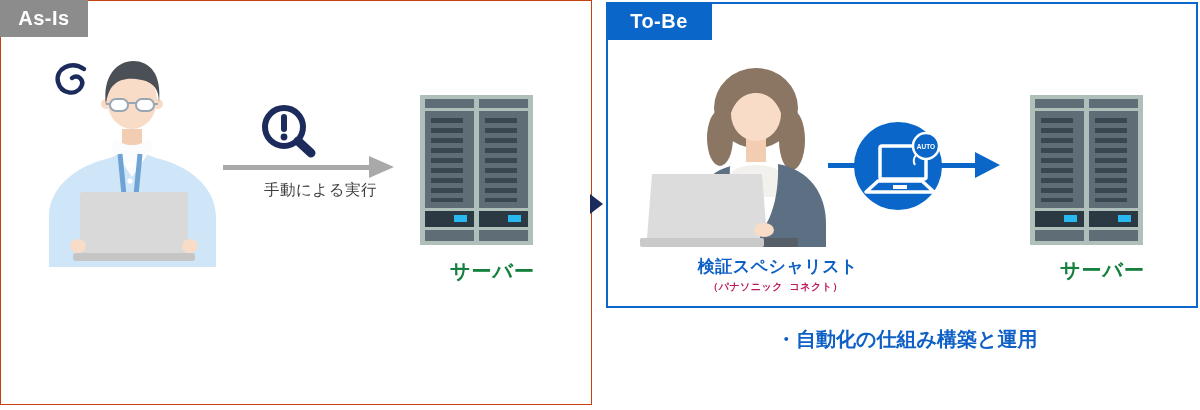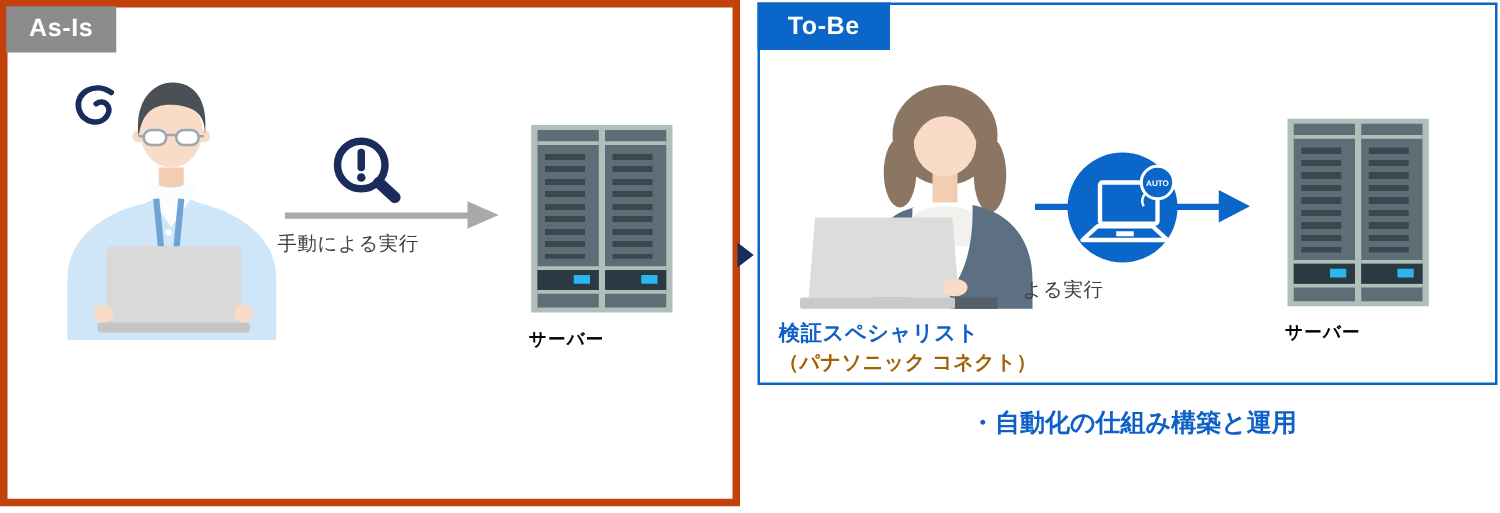--- a/index.html
+++ b/index.html
@@ -1,21 +1,21 @@
 <!DOCTYPE html>
 <html><head>
 <meta charset="utf-8">
 <style>
   * { margin:0; padding:0; box-sizing:border-box; }
   body { font-family:"Liberation Sans","DejaVu Sans",sans-serif; background:#fff; }
   .stage { position:relative; width:1200px; height:410px; background:#fff; overflow:hidden; }
 
   
   .panel { position:absolute; background:#fff; }
-  .panel-asis { left:0; top:0; width:592px; height:405px; border:6px solid #c2410c; }
+  .panel-asis { left:0; top:0; width:592px; height:405px; border:1px solid #c2410c; }
   .panel-tobe { left:606px; top:2px; width:592px; height:306px; border:2px solid #0a66c8; }
 
   .tag { position:absolute; display:flex; align-items:center; justify-content:center;
          color:#fff; font-weight:bold; font-size:20px; letter-spacing:.5px; }
   .tag-gray { left:-1px; top:-1px; width:88px; height:37px; background:#8c8c8c; }
   .tag-blue { left:-2px; top:-2px; width:106px; height:38px; background:#0a66c8; }
 
   
   .gap-triangle { position:absolute; left:590px; top:194px; width:0; height:0;
     border-left:13px solid #1b2b5c; border-top:10px solid transparent; border-bottom:10px solid transparent; }
@@ -39,30 +39,30 @@
   .rack { flex:1; display:flex; flex-direction:column; background:#5f6e76; }
   .hline { height:3px; background:#aec0b9; flex:none; }
   .rack-top { height:9px; flex:none; }
   .slats { flex:1; margin:7px 11px 6px 6px;
     background:repeating-linear-gradient(to bottom,#39474f 0 5px,transparent 5px 10px); }
   .led-panel { height:16px; background:#2b3942; flex:none; position:relative; }
   .led { position:absolute; right:7px; top:4px; width:13px; height:7px; background:#29b7ef; }
   .rack-bottom { height:11px; flex:none; }
 
   
-  .lbl { position:absolute; text-align:left; }
+  .lbl { position:absolute; text-align:right;font-family:Liberation Mono, monospace; }
   .lbl-dark { color:#3d3d3d; font-size:15.5px; letter-spacing:.5px; }
-  .lbl-navy { color:#000000; font-weight:bold; font-size:14px; letter-spacing:1px; }
+  .lbl-navy { color:#15803d; font-weight:bold; font-size:20px; letter-spacing:1px; }
   .lbl-blue1 { color:#0e60c6; font-weight:bold; font-size:17px; letter-spacing:.5px; }
-  .lbl-blue2 { color:#a16207; font-weight:bold; font-size:16px; letter-spacing:.5px; }
+  .lbl-blue2 { color:#be185d; font-weight:bold; font-size:10px; letter-spacing:.5px; }
   .manual-label { left:216px; top:179px; width:160px; }
   .flow-label { left:210px; top:217px; width:160px; line-height:24px; }
   .srv-label-asis { left:417px; top:257px; width:117px; }
   .srv-label-tobe { left:420px; top:253px; width:117px; }
-  .person-label-1 { left:15px; top:251px; width:220px; }
+  .person-label-1 { left:30px; top:251px; width:220px; }
   .person-label-2 { left:15px; top:276px; width:220px; }
   .bullets { position:absolute; left:168px; top:320px; color:#0e60c6;
              font-weight:bold; font-size:20px; line-height:30px; white-space:nowrap; }
 
   svg { position:absolute; display:block; }
   .man-svg { left:39px; top:54px; }
   .magnifier-svg { left:255px; top:99px; }
   .woman-svg { left:32px; top:58px; }
   .auto-icon-svg { left:0; top:0; }
 </style>
@@ -166,21 +166,20 @@
         <path d="M24,59 L68,59 L80,70 L12,70 Z" fill="none" stroke="#fff" stroke-width="3.5" stroke-linejoin="round"></path>
         <rect x="39" y="63" width="14" height="4" fill="#fff"></rect>
         <circle cx="72" cy="24" r="13" fill="#0a66c8" stroke="#fff" stroke-width="2.5"></circle>
         <path d="M62,33 Q58,38 61,43" fill="none" stroke="#fff" stroke-width="2"></path>
         <text x="72" y="27" text-anchor="middle" font-size="6.5" font-weight="bold" fill="#fff">AUTO</text>
       </svg>
     </div>
     <div class="arrow-blue-line"></div>
     <div class="arrow-blue-head"></div>
     <div class="lbl lbl-dark flow-label">
-      <div>よる実行</div>
     </div>
 
     <div class="server" style="left:422px; top:91px;">
       <div class="rack">
         <div class="rack-top"></div>
           <div class="hline"></div>
         <div class="slats"></div>
         <div class="hline"></div>
         <div class="led-panel">
             <div class="led"></div>

